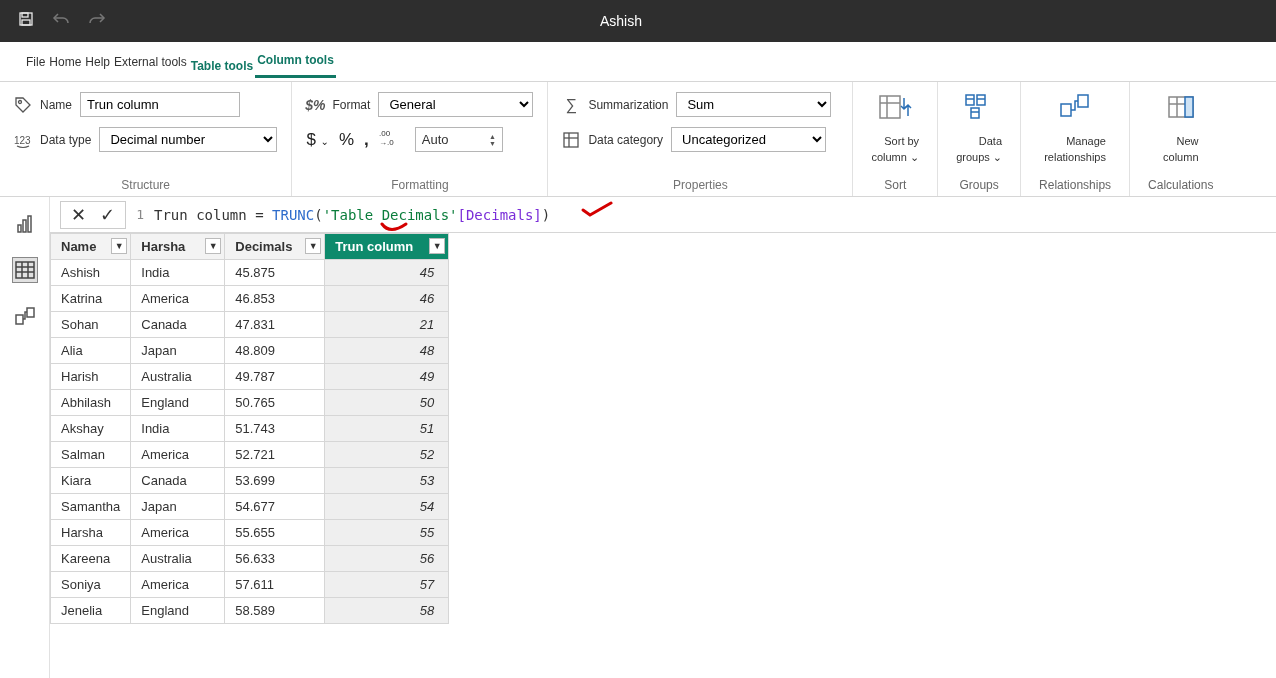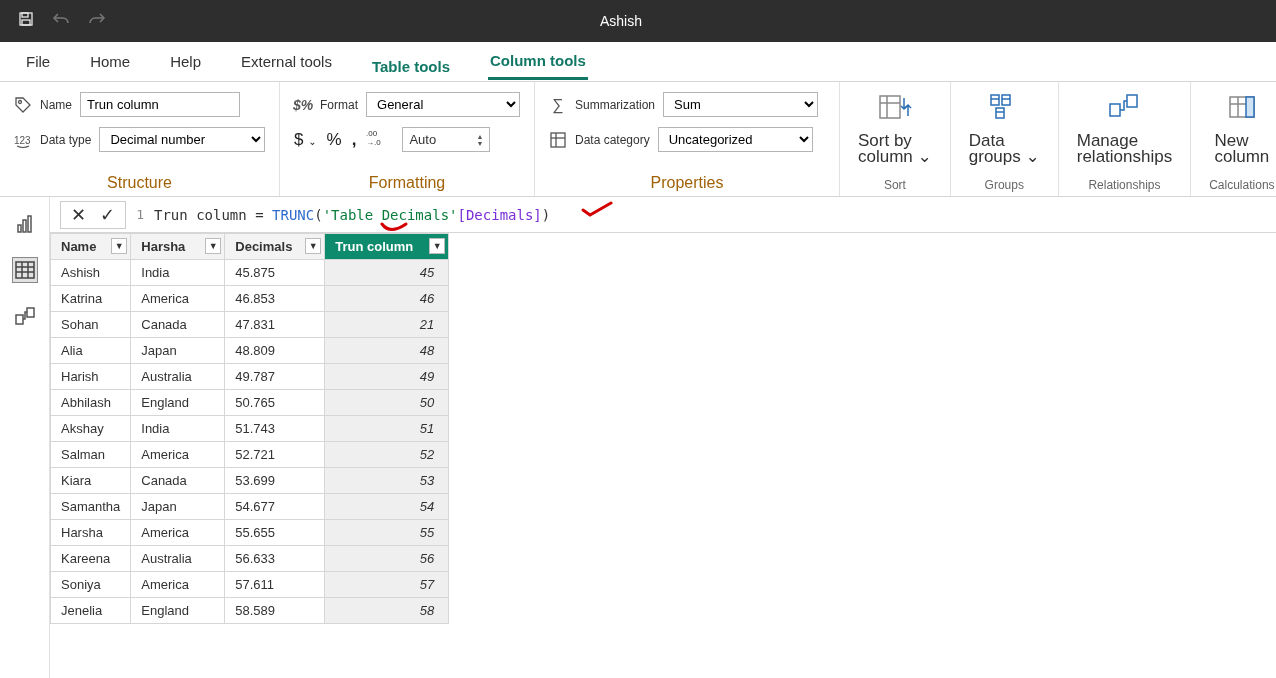--- a/index.html
+++ b/index.html
@@ -5,42 +5,42 @@
   * { box-sizing: border-box; margin: 0; padding: 0; }
   body { font-family: "Segoe UI", Arial, sans-serif; font-size: 13px; color: #333; background: #fff; width: 1276px; height: 678px; overflow: hidden; }
 
   
   .titlebar { height: 42px; background: #2e2e2e; color: #fff; display: flex; align-items: center; }
   .titlebar .qat { display: flex; align-items: center; gap: 18px; padding-left: 18px; }
   .titlebar .qat span { opacity: .9; font-size: 16px; }
   .titlebar .title-text { flex: 1; text-align: center; font-size: 14px; padding-right: 140px; }
 
   
-  .maintabs { height: 40px; border-bottom: 1px solid #d6d6d6; display: flex; align-items: center; padding-left: 24px; gap: 36px; font-size: 15px; }
+  .maintabs { height: 40px; border-bottom: 1px solid #d6d6d6; display: flex; align-items: center; padding-left: 24px; font-size: 12px; }
   .maintabs .tab { color: #333; padding: 8px 2px; cursor: pointer; }
   .maintabs .tab.emph { color: #117865; font-weight: 600; margin-top: 9px; }
   .maintabs .tab.active { color: #117865; font-weight: 600; border-bottom: 3px solid #117865; }
 
   
   .ribbon { display: flex; border-bottom: 1px solid #d6d6d6; height: 115px; }
   .rgroup { border-right: 1px solid #e1e1e1; padding: 10px 14px 4px 14px; display: flex; flex-direction: column; justify-content: space-between; }
   .rgroup .rrows { display: flex; flex-direction: column; gap: 10px; }
   .rgroup .rrow { display: flex; align-items: center; gap: 8px; }
   .rgroup .rlabel { font-size: 12px; white-space: nowrap; }
   .rgroup input[type=text], .rgroup select { border: 1px solid #b5b5b5; height: 25px; padding: 0 6px; font-size: 13px; background: #fff; }
-  .rgroup .grplabel { text-align: center; font-size: 16px; color: #a16207; padding-top: 4px; }
+  .rgroup .grplabel { text-align: center; font-size: 12px; color: #737373; padding-top: 4px; }
   .ricon { width: 18px; height: 18px; display: inline-flex; align-items: center; justify-content: center; color: #555; }
   .fmtbuttons { display: flex; align-items: center; gap: 10px; font-size: 17px; color: #222; }
   .fmtbuttons span { cursor: pointer; }
   .auto-spin { border: 1px solid #b5b5b5; height: 25px; width: 88px; display: flex; align-items: center; justify-content: space-between; padding: 0 6px; margin-left: 6px; }
   .spin-arrows { display: flex; flex-direction: column; font-size: 7px; line-height: 7px; color: #555; }
 
   .biggroup { display: flex; flex-direction: column; align-items: center; justify-content: space-between; padding: 8px 18px 4px 18px; border-right: 1px solid #e1e1e1; }
   .biggroup .bigicon { width: 34px; height: 34px; display: flex; align-items: center; justify-content: center; }
-  .biggroup .bigtext { font-size: 17px; text-align: left; line-height: 16px; white-space: nowrap; }
+  .biggroup .bigtext { font-size: 11px; text-align: right; line-height: 16px; white-space: nowrap; }
   .biggroup .grplabel { font-size: 12px; color: #666; padding-top: 4px; }
 
   
   .workarea { display: flex; height: calc(678px - 42px - 40px - 115px); }
   .leftrail { width: 50px; border-right: 1px solid #e1e1e1; display: flex; flex-direction: column; align-items: center; padding-top: 14px; gap: 20px; }
   .leftrail .railicon { width: 26px; height: 26px; display: flex; align-items: center; justify-content: center; color: #555; cursor: pointer; }
   .leftrail .railicon.active { background: #e1e1e1; border: 1px solid #888; }
 
   .maincol { flex: 1; display: flex; flex-direction: column; }
   .fbar { height: 36px; border-bottom: 1px solid #d6d6d6; display: flex; align-items: center; padding: 0 10px; gap: 10px; position: relative; }

